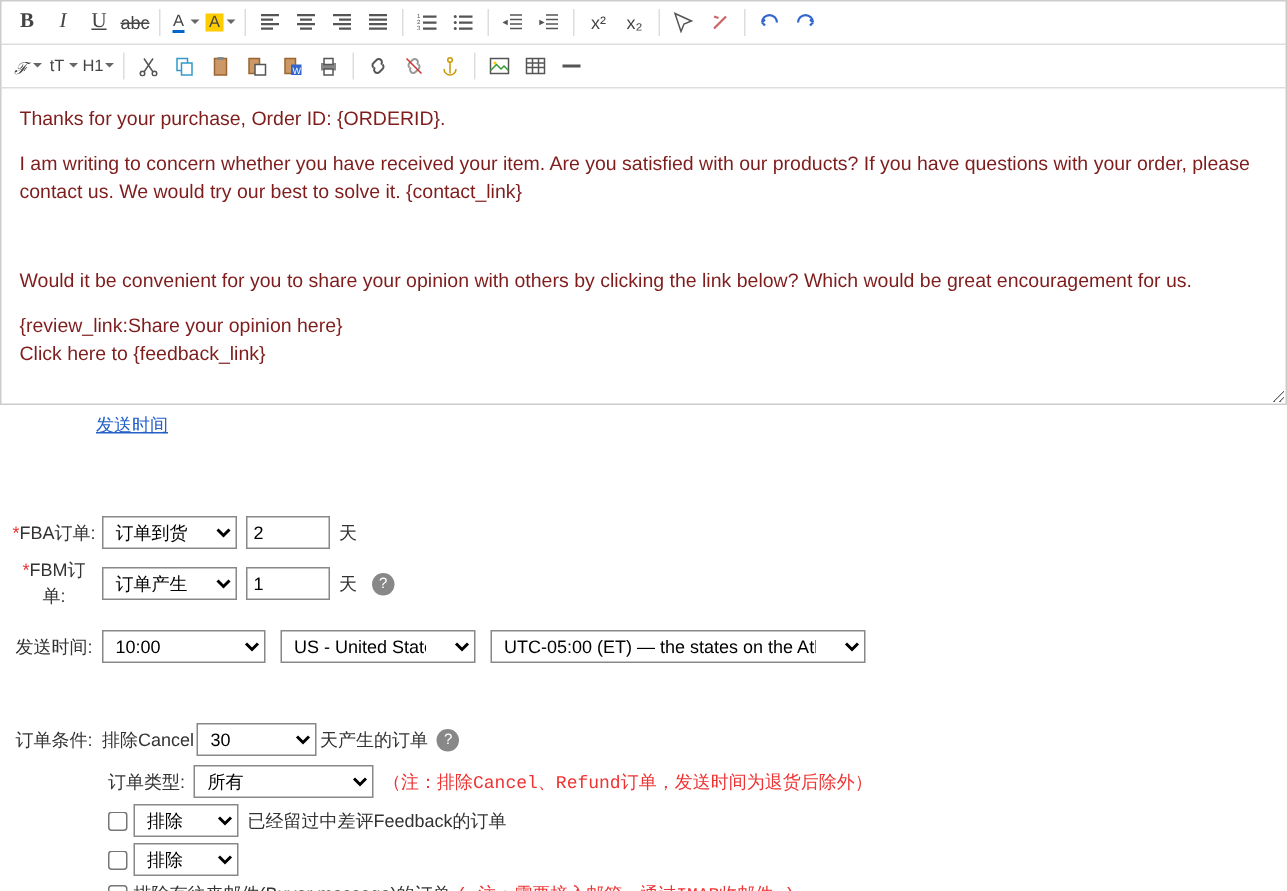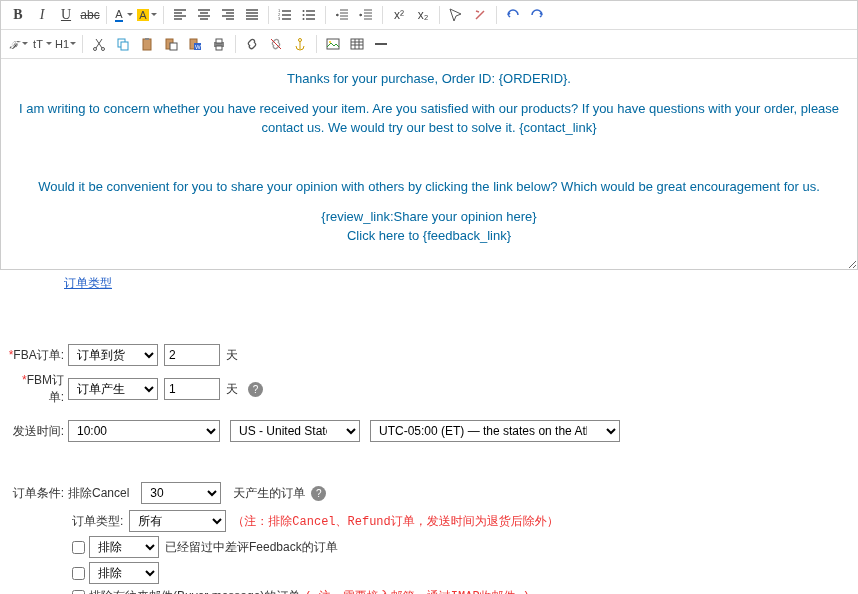--- a/index.html
+++ b/index.html
@@ -8,26 +8,26 @@
 .toolbar { border-bottom: 1px solid #ddd; padding: 4px 6px; display: flex; align-items: center; flex-wrap: wrap; gap: 2px; }
 .tbtn { display: inline-flex; align-items: center; justify-content: center; width: 22px; height: 20px; cursor: pointer; font-size: 12px; color: #444; border: 1px solid transparent; }
 .tbtn svg { width: 14px; height: 14px; }
 .sep { width: 1px; height: 18px; background: #ddd; margin: 0 3px; }
 .dd { font-size: 11px; color: #444; padding-right: 8px; position: relative; }
 .dd::after { content: ""; position: absolute; right: 0; top: 50%; margin-top: -2px; border: 3px solid transparent; border-top-color: #666; }
 .bold { font-weight: bold; font-family: "Times New Roman", serif; font-size: 14px; }
 .ital { font-style: italic; font-family: "Times New Roman", serif; font-size: 14px; }
 .und { text-decoration: underline; font-family: "Times New Roman", serif; font-size: 14px; }
 .strike { text-decoration: line-through; }
-.content { padding: 10px 12px; font-size: 13px; color: #0369a1; height: 210px; overflow-y: scroll; resize: vertical; position: relative; text-align: center; }
+.content { padding: 10px 12px; font-size: 13px; color: #7f1d1d; height: 210px; overflow-y: scroll; resize: vertical; position: relative; }
 .content p { margin: 0 0 10px 0; line-height: 1.5; }
 .linkish { color: #2360c8; text-decoration: underline; cursor: pointer; margin: 0 0 0 64px; display: inline-block; }
 .form { margin: 18px 0 0 0; padding: 0 8px; }
 .row { display: flex; align-items: center; margin: 6px 0; font-size: 12px; }
-.lbl { width: 56px; text-align: right; color: #333; margin-right: 4px; }
+.lbl { width: 56px; text-align: center; color: #333; margin-right: 4px; }
 .req::before { content: "*"; color: #e33; }
 .sel, .inp { border: 1px solid #888; padding: 2px 4px; font-size: 12px; height: 22px; background: #fff; }
 .sel { padding-right: 16px; }
 .inp { }
 .unit { margin: 0 6px; }
 .help { display: inline-flex; align-items: center; justify-content: center; width: 15px; height: 15px; border-radius: 50%; background: #888; color: #fff; font-size: 10px; cursor: pointer; margin-left: 4px; }
 .section-gap { height: 28px; }
 .note { color: #e33; font-family: Liberation Mono, monospace; }
 .sub { margin-left: 64px; }
 .sub .row { margin: 4px 0; }
@@ -211,21 +211,21 @@
   <div class="content">
     <p>Thanks for your purchase, Order ID: {ORDERID}.</p>
     <p>I am writing to concern whether you have received your item. Are you satisfied with our products? If you have questions with your order, please contact us. We would try our best to solve it. {contact_link}</p>
     <p>&nbsp;</p>
     <p>Would it be convenient for you to share your opinion with others by clicking the link below? Which would be great encouragement for us.</p>
     <p style="margin:0;">{review_link:Share your opinion here}</p>
     <p>Click here to {feedback_link}</p>
 
   </div>
 </div>
-<a class="linkish">订单类型</a>
+<a class="linkish">发送时间</a>
 
 <div class="form">
   <div class="section-gap"></div>
 
   <div class="row">
     <span class="lbl req">FBA订单:</span>
     <select class="sel" style="width:90px;"><option>订单到货后</option></select>
     <input class="inp" style="width: 56px; margin-left: 6px;" value="2">
     <span class="unit">天</span>
   </div>
@@ -233,39 +233,39 @@
   <div class="row">
     <span class="lbl req">FBM订单:</span>
     <select class="sel" style="width:90px;"><option>订单产生后</option></select>
     <input class="inp" style="width: 56px; margin-left: 6px;" value="1">
     <span class="unit">天</span>
     <span class="help">?</span>
   </div>
 
   <div class="row" style="margin-top:14px;">
     <span class="lbl">发送时间:</span>
-    <select class="sel" style="width:152px;"><option>10:00</option></select>
+    <select class="sel" style="width:109px;"><option>10:00</option></select>
     <select class="sel" style="width:130px;margin-left:10px;"><option>US - United States</option></select>
     <select class="sel" style="width:250px;margin-left:10px;"><option>UTC-05:00 (ET) — the states on the Atla</option></select>
   </div>
 
   <div class="section-gap"></div>
 
   <div class="row">
     <span class="lbl">订单条件:</span>
     <span>排除Cancel</span>
-    <select class="sel" style="width:80px;margin:0 12px;"><option>30</option></select>
+    <select class="sel" style="width:80px;margin:0 2px;"><option>30</option></select>
     <span>天产生的订单</span>
     <span class="help" style="margin-left:6px;">?</span>
   </div>
 
   <div class="sub">
     <div class="row">
       <span>订单类型:</span>
-      <select class="sel" style="width:97px;margin:0 6px;"><option>所有</option></select>
+      <select class="sel" style="width:120px;margin:0 6px;"><option>所有</option></select>
       <span class="note">（注：排除Cancel、Refund订单，发送时间为退货后除外）</span>
     </div>
 
     <div class="row">
       <input type="checkbox" style="">
       <select class="sel" style="width:70px;margin-right:6px;"><option>排除</option></select>
       <span>已经留过中差评Feedback的订单</span>
     </div>
 
     <div class="row">

